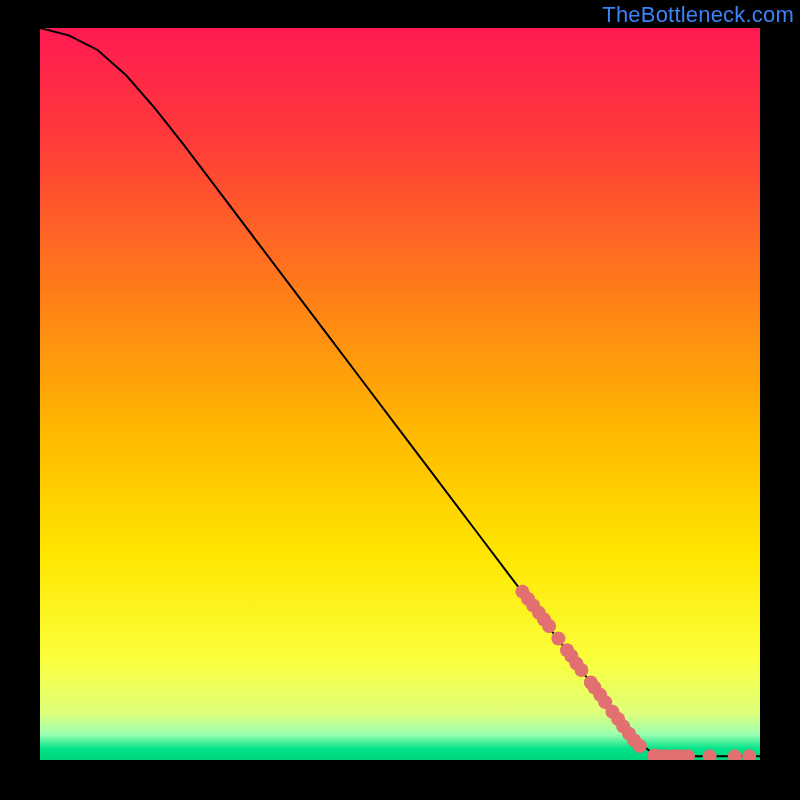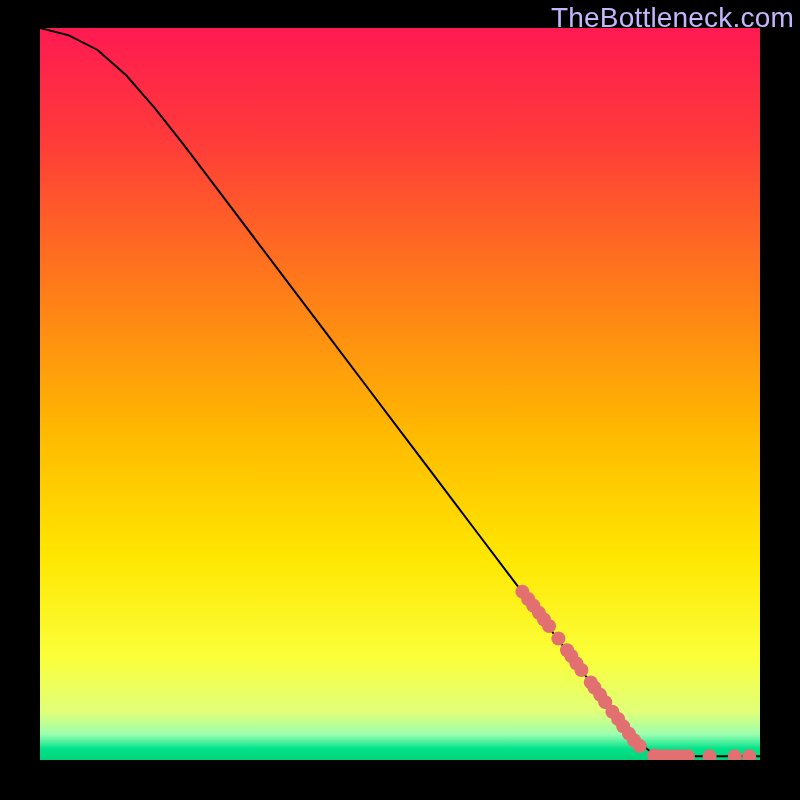--- a/index.html
+++ b/index.html
@@ -14,22 +14,22 @@
   .outer {
     position: relative;
     width: 800px;
     height: 800px;
     background: #000;
   }
   .watermark {
     position: absolute;
     top: 2px;
     right: 6px;
-    color: #c4b5fd;
-    font-size: 28px;
+    color: #3b82f6;
+    font-size: 22px;
     font-weight: 500;
     letter-spacing: 0.2px;
     z-index: 10;
   }
   .plot {
     position: absolute;
     left: 40px;
     top: 28px;
     width: 720px;
     height: 732px;

